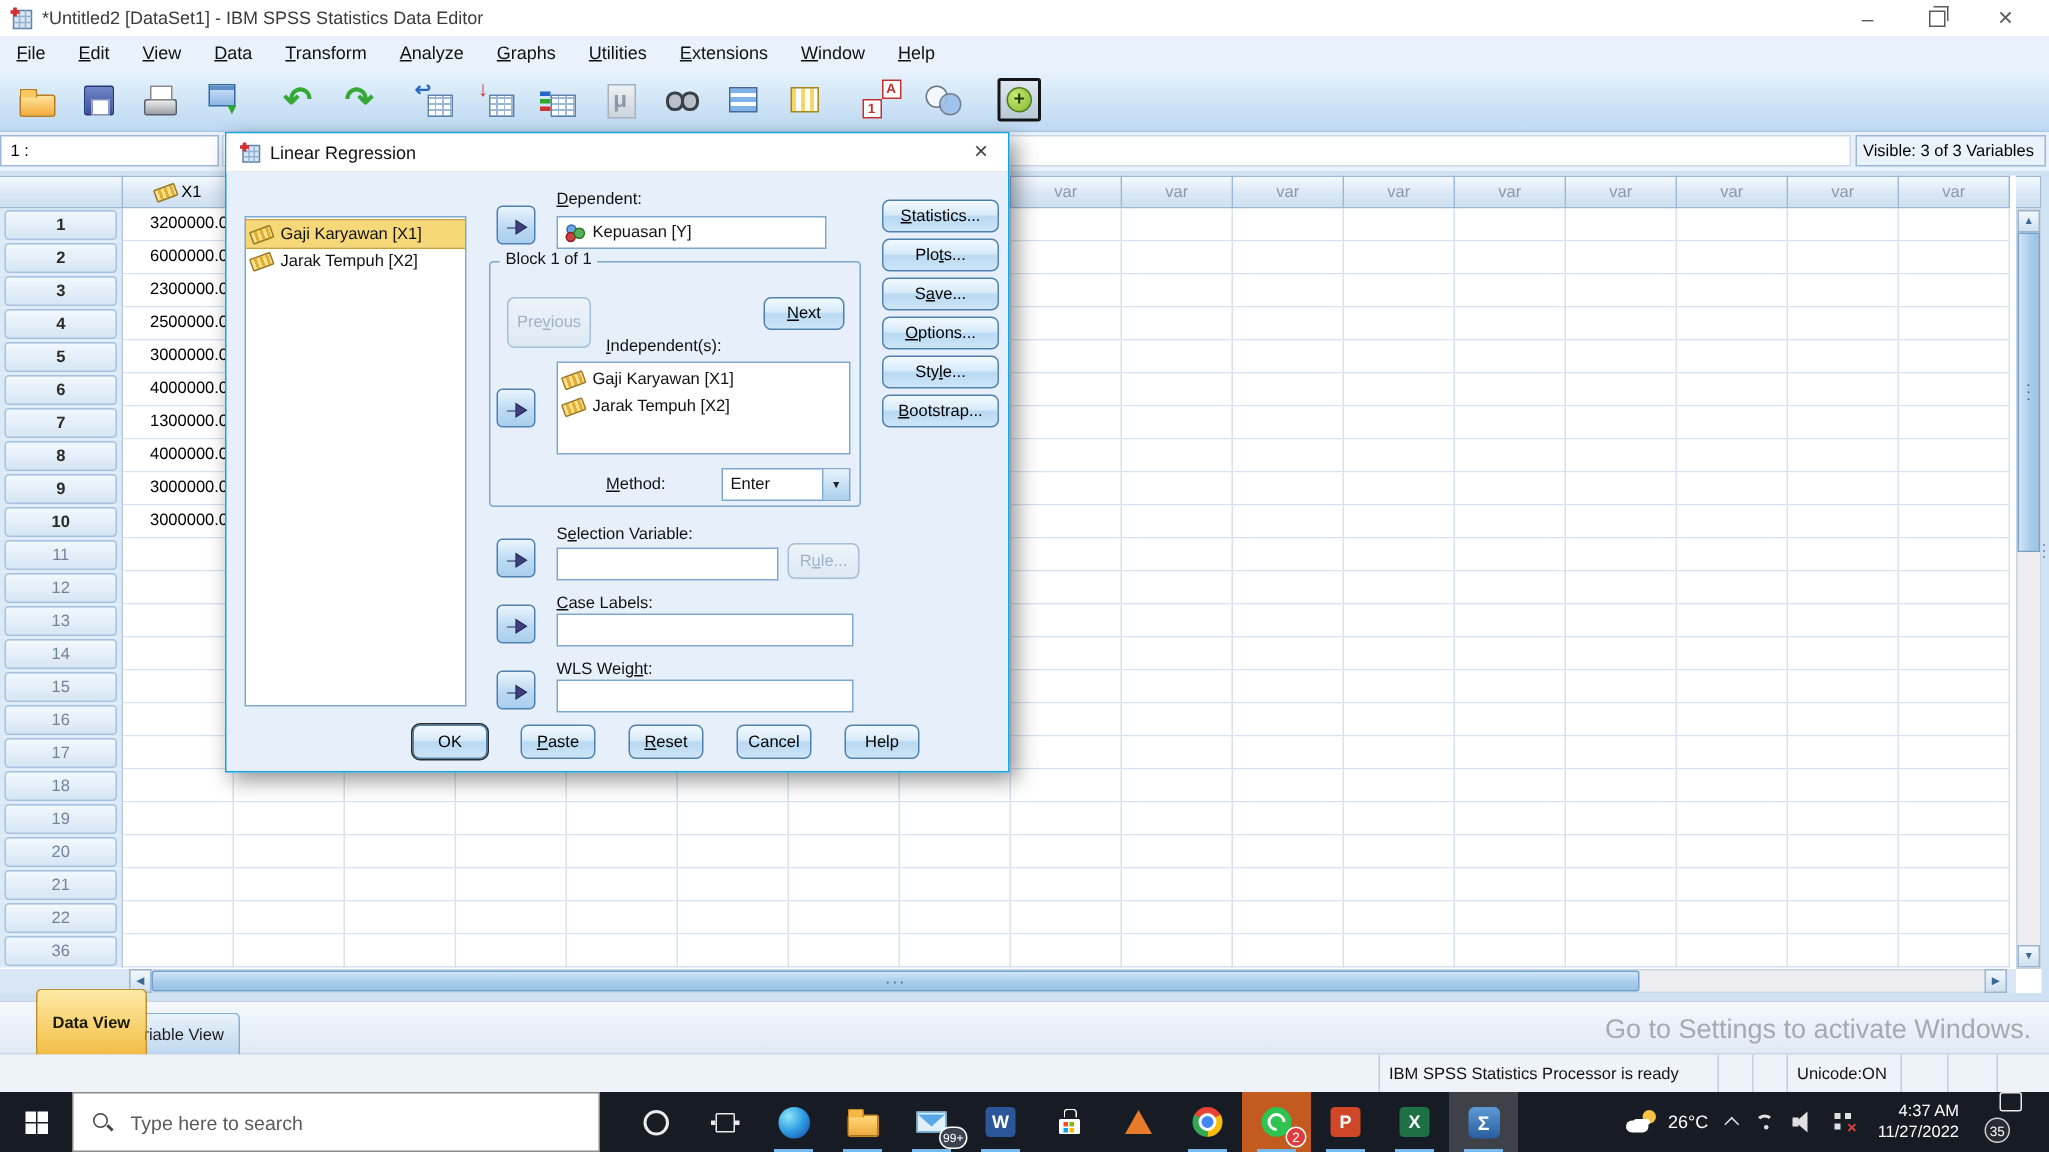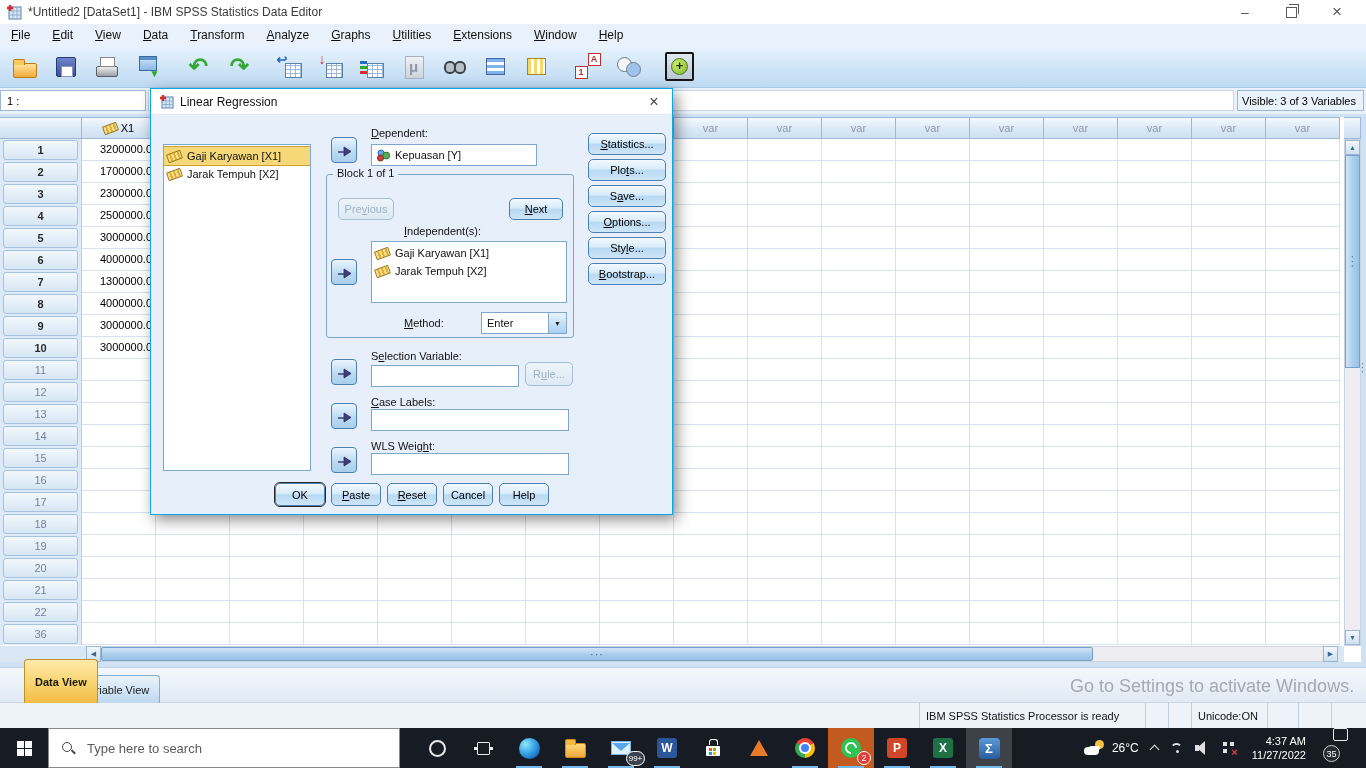--- a/index.html
+++ b/index.html
@@ -175,24 +175,24 @@
   .arrowbtn{position:absolute;left:180px;width:26px;height:26px;background:linear-gradient(#eaf4fd,#bcdaf2 55%,#a9cfee);border:1px solid #4f81b0;border-radius:4px;display:flex;align-items:center;justify-content:center;padding:0}
   .dlabel{position:absolute;white-space:nowrap}
   .field{position:absolute;height:22px;background:#fff;border:1px solid #7da7cc;box-sizing:border-box;font-size:11px;font-family:inherit;padding:0 4px}
   .depfield{display:flex;align-items:center;gap:4px}
   .groupbox{position:absolute;left:175px;top:85px;width:248px;height:164px;border:1px solid #7da7cc;border-radius:3px;box-sizing:border-box}
   .gb-legend{position:absolute;left:6px;top:-8px;background:#e6effa;padding:0 4px}
   .sbtn{background:linear-gradient(#f2f9fe,#d7ebfa 45%,#b9d9f2 52%,#cde5f7);border:1px solid #4f81b0;border-radius:5px;font-size:11px;font-family:inherit;color:#000;padding:0;box-sizing:border-box}
   .sbtn.dis{background:linear-gradient(#edf4fa,#dce9f3);color:#9fb2c6;border-color:#a3bed6}
   #sidebtns{position:absolute;left:437px;top:44px}
   .sbtn.side{display:block;width:78px;height:22px;margin-bottom:4px}
-  #bottombtns{position:absolute;left:124px;top:394px;display:flex;gap:6px}
+  #bottombtns{position:absolute;left:124px;top:394px;display:flex;gap:22px}
   .sbtn.bottom{width:50px;height:23px}
   .sbtn.default{outline:1.5px solid #2a2a2a}
-  .prevbtn{position:absolute;left:187px;top:109px;width:56px;height:22px}
+  .prevbtn{position:absolute;left:187px;top:109px;width:56px;height:34px}
   .nextbtn{position:absolute;left:358px;top:109px;width:54px;height:22px}
   .indlist{position:absolute;left:220px;top:152px;width:196px;height:62px;background:#fff;border:1px solid #7da7cc;padding-top:2px;box-sizing:border-box;overflow:hidden}
   .combo{position:absolute;left:330px;top:223px;width:86px;height:22px;background:#fff;border:1px solid #7da7cc;box-sizing:border-box;display:flex;align-items:stretch}
   .combo-text{flex:1;padding-left:5px;display:flex;align-items:center}
   .combo-btn{width:17px;background:linear-gradient(#e8f3fc,#aacfee);border-left:1px solid #7da7cc;display:flex;align-items:center;justify-content:center;font-size:7px;color:#222}
   .combo-btn::before{content:"▼"}
   .rulebtn{position:absolute;left:374px;top:273px;width:48px;height:24px}
 </style>
 </head>
 <body>
@@ -332,21 +332,21 @@
         <div class="cell"></div>
         <div class="cell"></div>
         <div class="cell"></div>
         <div class="cell"></div>
         <div class="cell"></div>
       </div>
       <div class="grow">
         <div class="rowhdr">
           <span class="rh has">2</span>
         </div>
-        <div class="cell cx1v">1700000.0</div>
+        <div class="cell cx1v">6000000.0</div>
         <div class="cell"></div>
         <div class="cell"></div>
         <div class="cell"></div>
         <div class="cell"></div>
         <div class="cell"></div>
         <div class="cell"></div>
         <div class="cell"></div>
         <div class="cell"></div>
         <div class="cell"></div>
         <div class="cell"></div>
@@ -951,21 +951,21 @@
         <span>Jarak Tempuh [X2]</span>
       </div>
     </div>
 
   <button class="arrowbtn" style="top:48px">
     <svg width="17" height="15" viewBox="0 0 17 15">
         <path d="M2 9 L8 9 L8 4 L15 8.5 L8 13 L8 9 Z" fill="#3f3f7e" stroke="#28285a" stroke-width="0.8"></path>
       </svg>
   </button>
   <div class="dlabel" style="left:220px;top:38px"><u>D</u>ependent:</div>
-  <div class="field depfield" style="left:220px;top:55px;width:166px">
+  <div class="field depfield" style="left:220px;top:55px;width:180px">
     <span style="display:flex">
       <svg width="15" height="13">
           <circle cx="5" cy="4" r="3" fill="#6aa7e0" stroke="#2a6aaa"></circle>
           <circle cx="4.5" cy="9" r="3" fill="#d04040" stroke="#8a2020"></circle>
           <circle cx="10.2" cy="6.5" r="3.4" fill="#5ab05a" stroke="#247a24"></circle>
         </svg>
     </span>
     <span>Kepuasan [Y]</span>
   </div>
 

